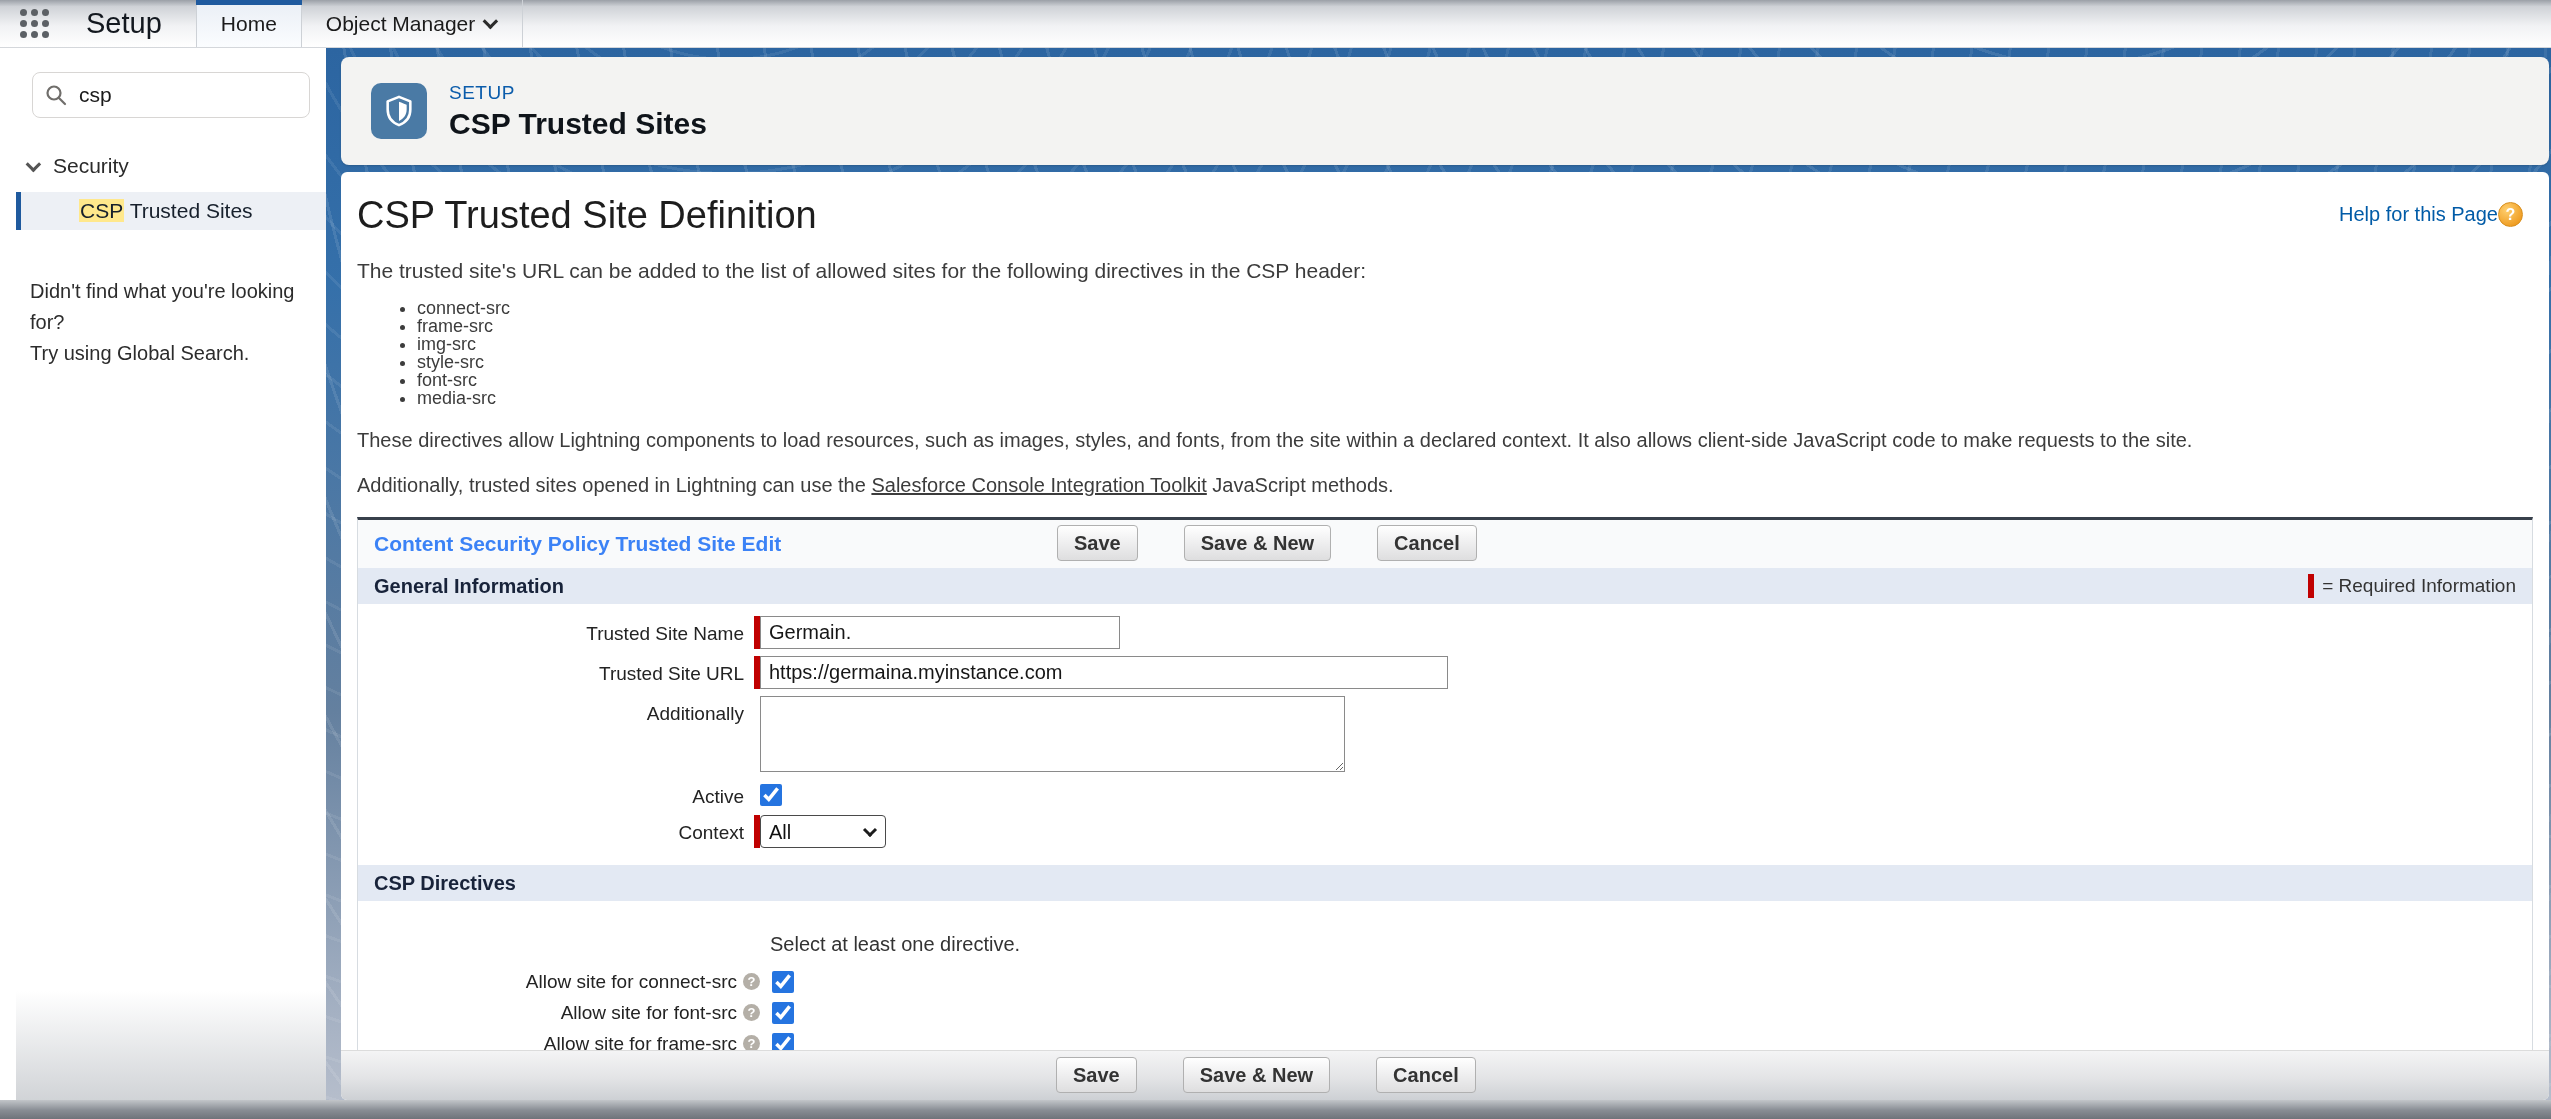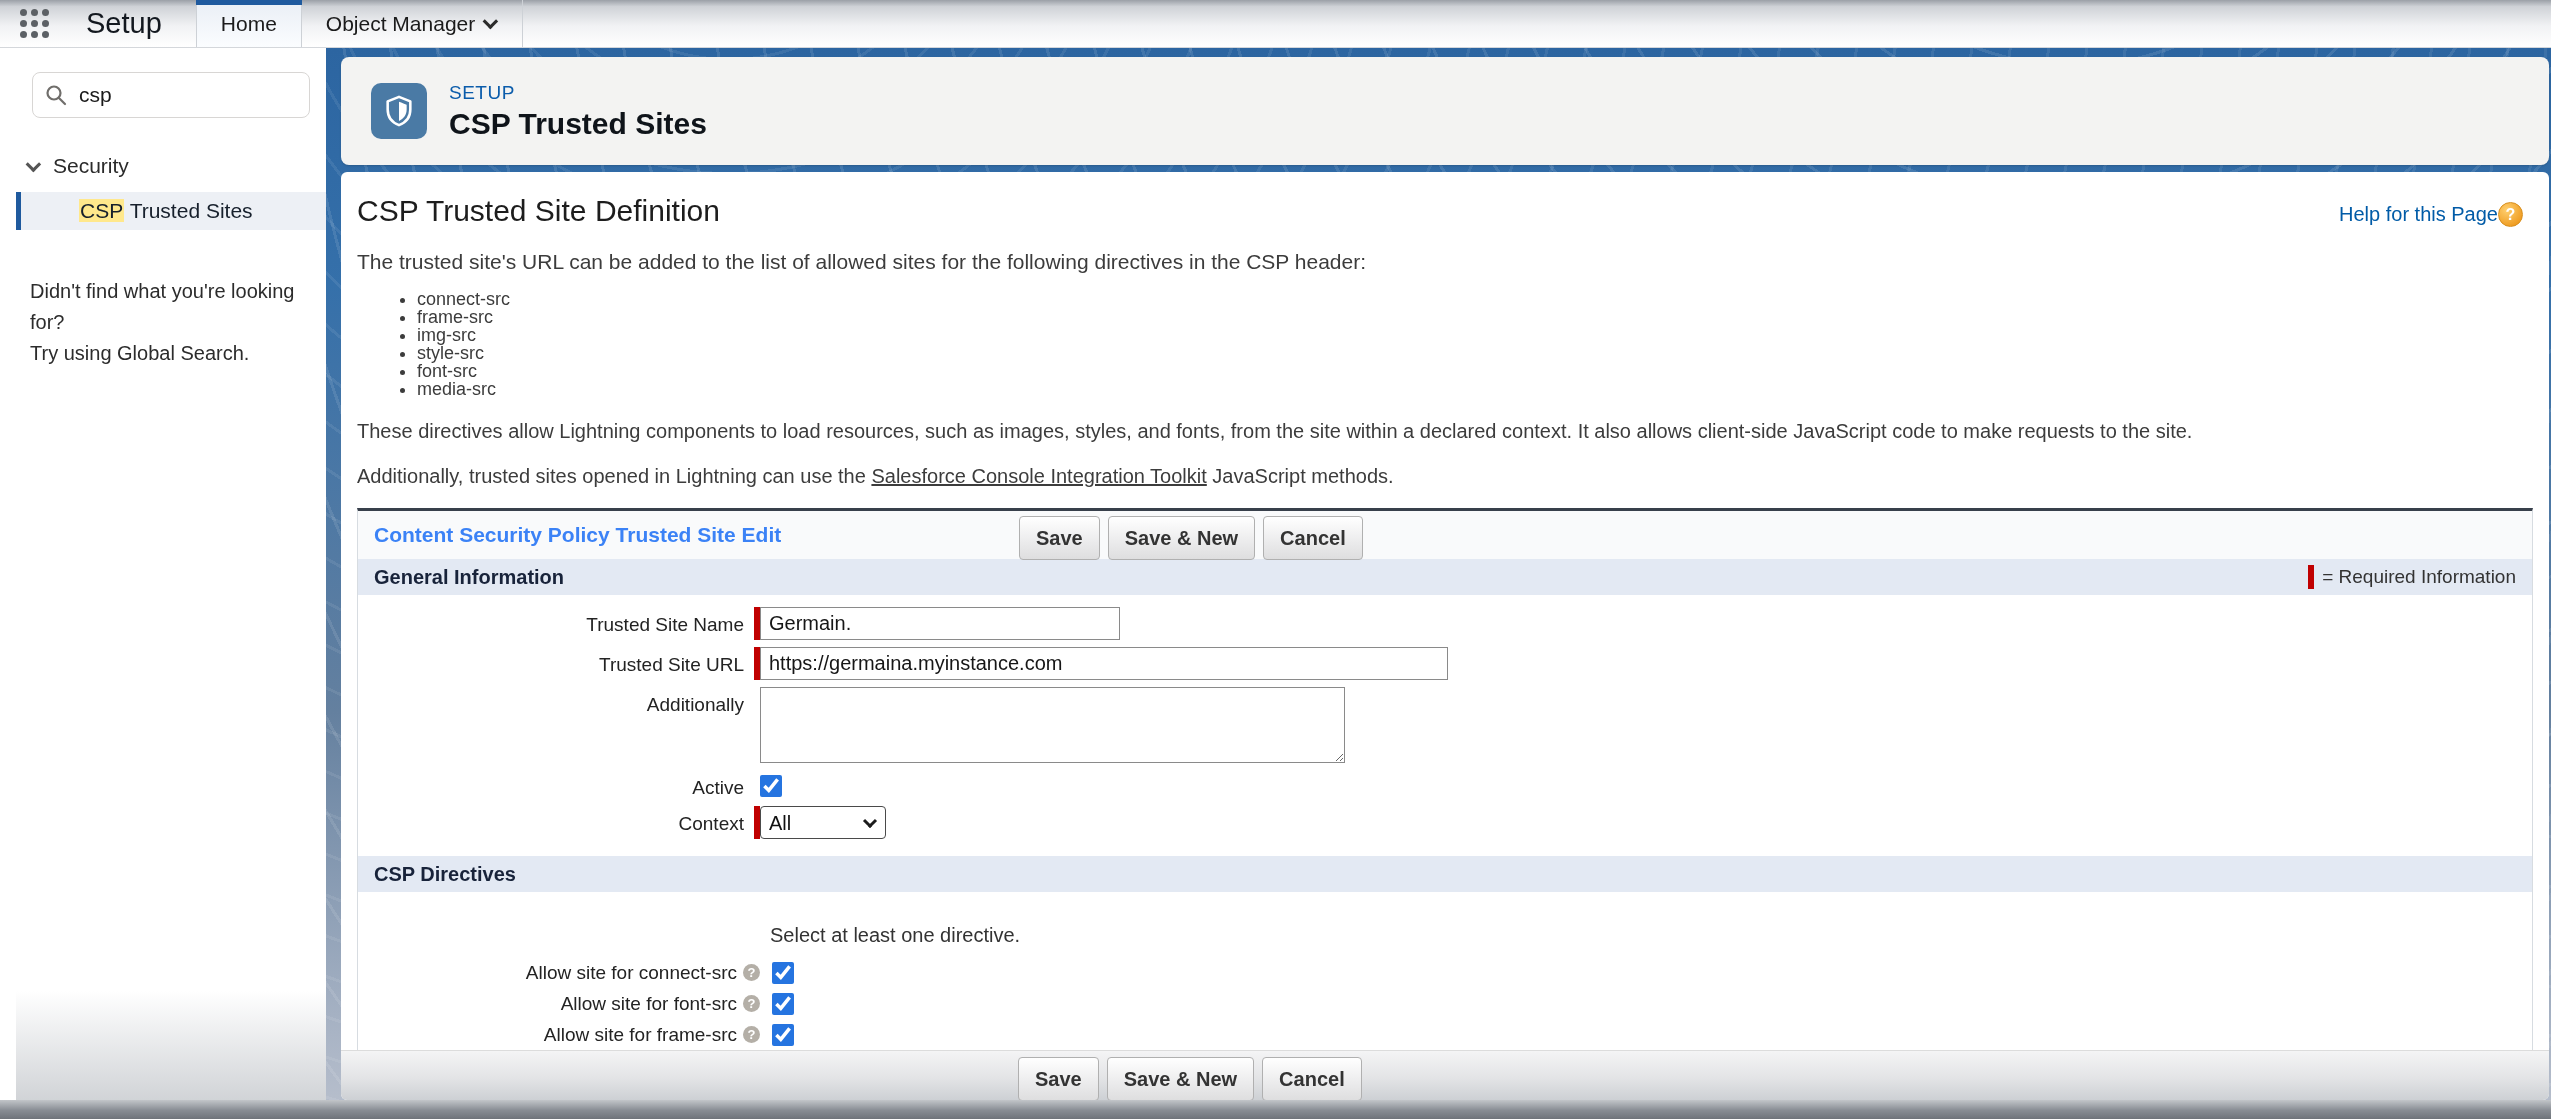--- a/index.html
+++ b/index.html
@@ -63,39 +63,39 @@
   .header-text { margin-left:22px; }
   .eyebrow { color:#0b5cab; font-size:19px; letter-spacing:0.5px; }
   .header-title { margin-top:3px; font-size:30px; font-weight:700; color:#0f141a; }
 
   
   .panel {
     position:absolute; left:15px; top:124px; width:2208px; height:928px;
     background:#fff; border-radius:6px; overflow:hidden;
   }
   .page-head { display:flex; justify-content:space-between; align-items:flex-start; padding:22px 26px 0 16px; }
-  .page-title { font-size:30px; font-weight:400; color:#1d1d1d; }
+  .page-title { font-size:38px; font-weight:400; color:#1d1d1d; }
   .help-link { display:flex; align-items:center; margin-top:8px; font-size:20px; color:#015ba7; cursor:pointer; }
   .help-badge { width:25px; height:25px; border-radius:50%; color:#fff; font-weight:700; font-size:16px;
     display:flex; align-items:center; justify-content:center;
     background:radial-gradient(circle at 35% 30%,#ffd070,#ef9d23 75%); border:1px solid #d88e1c; }
   .intro { margin:22px 0 0 16px; font-size:21px; color:#3c3c3c; }
   ul.bullets { margin:16px 0 0 58px; padding-left:18px; }
   ul.bullets li { font-size:18px; line-height:18px; color:#3c3c3c; }
   .para { margin:22px 0 0 16px; font-size:20px; color:#3c3c3c; }
   .para a { color:#3c3c3c; text-decoration:underline; cursor:pointer; }
 
   
   .edit-section { margin:20px 16px 0 16px; border:1px solid #d7dce1; border-top:3px solid #38404b; background:#fff; }
   .sec-head { position:relative; height:48px; background:#f9fafb; display:flex; align-items:center; padding-left:16px; }
   .sec-title { font-size:21px; font-weight:700; color:#3b82f6; }
   .btn-row { position:absolute; left:661px; top:5px; display:flex; gap:8px; }
-  .btn { height:44px; padding:0 16px; border:1px solid #b0b0b0; border-radius:4px; cursor:pointer;
+  .btn { height:36px; padding:0 16px; border:1px solid #b0b0b0; border-radius:4px; cursor:pointer;
     background:linear-gradient(180deg,#ffffff 0%,#ebebec 60%,#dededf 100%);
-    font-family:inherit; font-size:20px; font-weight:700; color:#333; }
+    font-family:inherit; font-size:20px; font-weight:700; color:#333;margin-left:38px; }
   .subheader { height:36px; background:#e3e9f3; display:flex; align-items:center; justify-content:space-between;
     padding:0 16px; font-size:20px; font-weight:700; color:#18233a; }
   .legend { display:flex; align-items:center; gap:8px; font-weight:400; font-size:19px; color:#333; }
   .reqbar-sm { width:6px; height:24px; background:#c00000; }
 
   .form { padding:12px 0 10px 0; }
   .frow { display:flex; align-items:flex-start; margin-bottom:7px; }
   .flabel { width:396px; padding-right:10px; padding-top:7px; text-align:right; font-size:19px; color:#232323; }
   .fctrl { display:flex; align-items:stretch; }
   .reqbar { width:6px; background:#c00000; }

